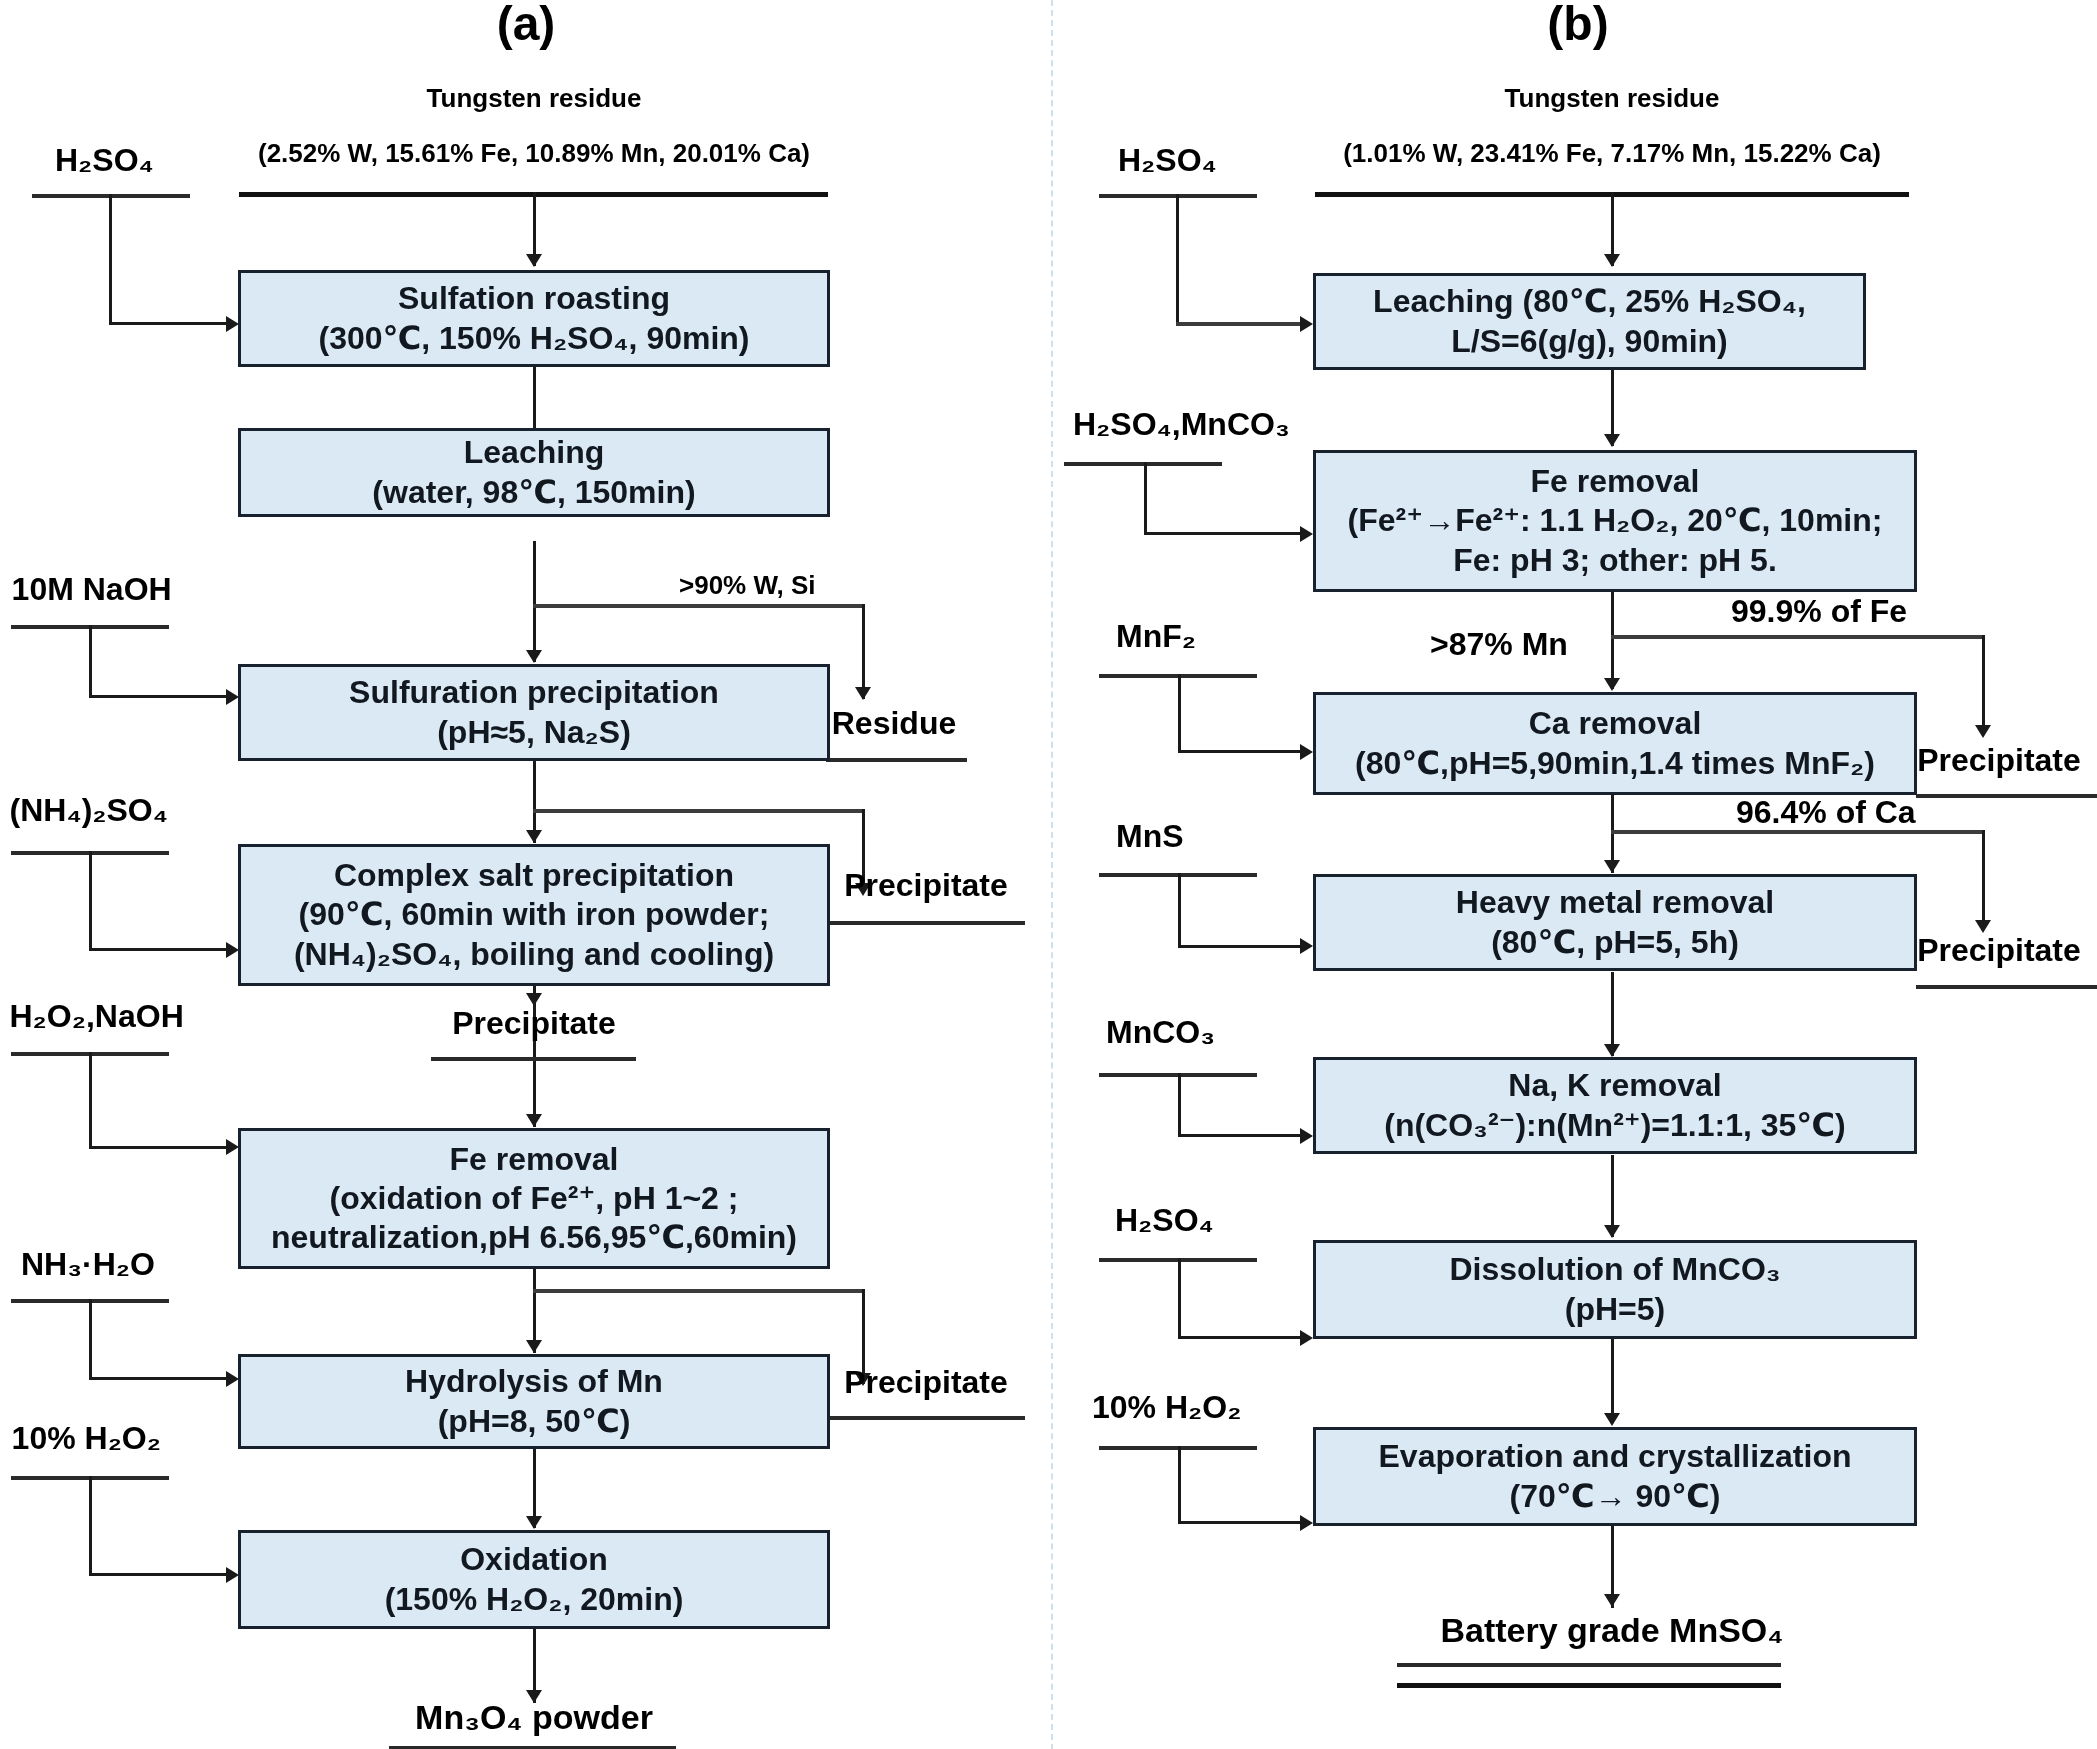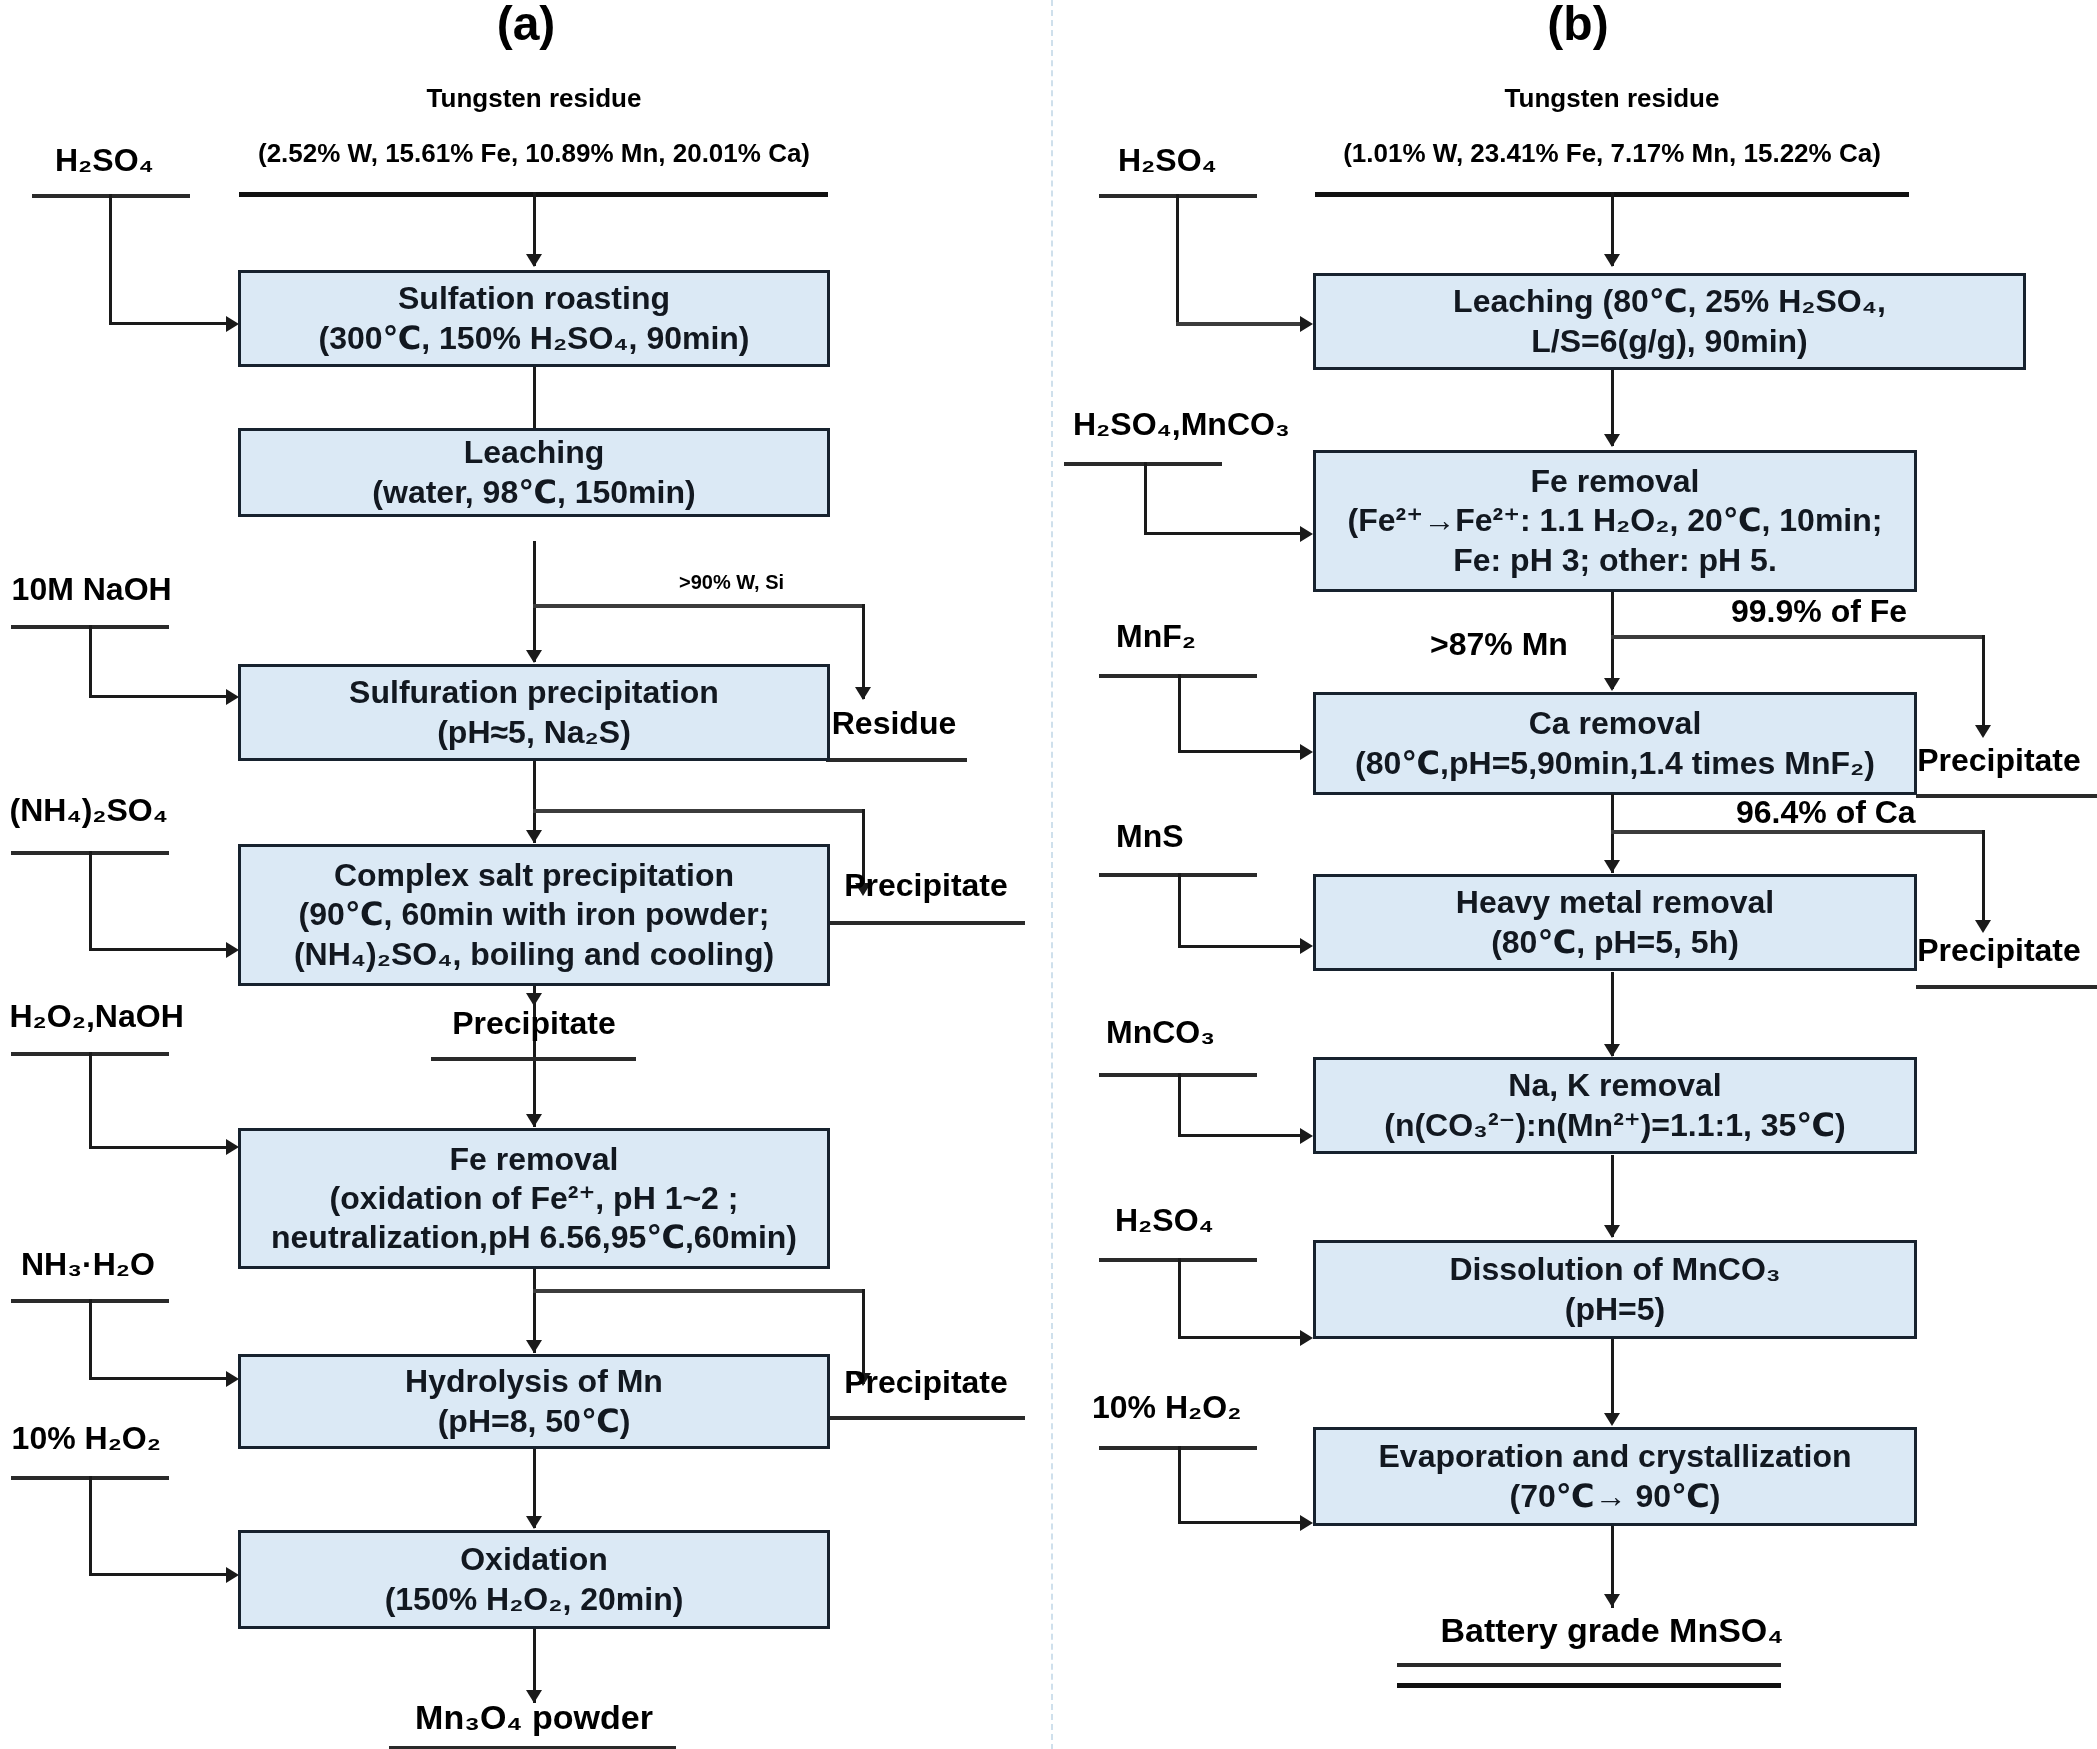--- a/index.html
+++ b/index.html
@@ -41,21 +41,21 @@
   .txt{
     position:absolute;
     color:#000;
     white-space:nowrap;
     font-size:32px;
     font-weight:bold;
     line-height:1.15;
   }
   .txt.c{transform:translateX(-50%);text-align:center;}
   .txt.hdr{font-size:26px;}
-  .txt.small{font-size:20px;font-weight:bold;}
+  .txt.small{font-size:26px;font-weight:bold;}
   .txt.big{font-size:34px;}
   
   .rule{
     position:absolute;
     background:#2a2a2a;
     height:3.7px;
   }
   .rule.heavy{height:4.7px;background:#111;}
   
   .vline{position:absolute;background:#1a1a1a;width:2.6px;}
@@ -229,21 +229,21 @@
   <div class="rule heavy" style="left:1315px;top:192px;width:594px;"></div>
   <div class="vline" style="left:1611px;top:192px;height:74px;"></div>
   <div class="arr-d" style="left:1612px;top:254px;"></div>
 
   <div class="txt" style="left:1118px;top:142px;">H₂SO₄</div>
   <div class="rule" style="left:1099px;top:194px;width:158px;"></div>
   <div class="vline" style="left:1176px;top:194px;height:130px;"></div>
   <div class="hline thick" style="left:1176px;top:322px;width:132px;"></div>
   <div class="arr-r" style="left:1300px;top:324px;"></div>
 
-  <div class="box" style="left:1313px;top:273px;width:713px;height:97px;">
+  <div class="box" style="left:1313px;top:273px;width:553px;height:97px;">
     <span>
       <span class="ln">Leaching (80℃, 25% H₂SO₄,</span>
       <span class="ln">L/S=6(g/g), 90min)</span>
     </span>
   </div>
 
   <div class="vline" style="left:1611px;top:370px;height:76px;"></div>
   <div class="arr-d" style="left:1612px;top:434px;"></div>
 
   <div class="txt" style="left:1073px;top:406px;">H₂SO₄,MnCO₃</div>

